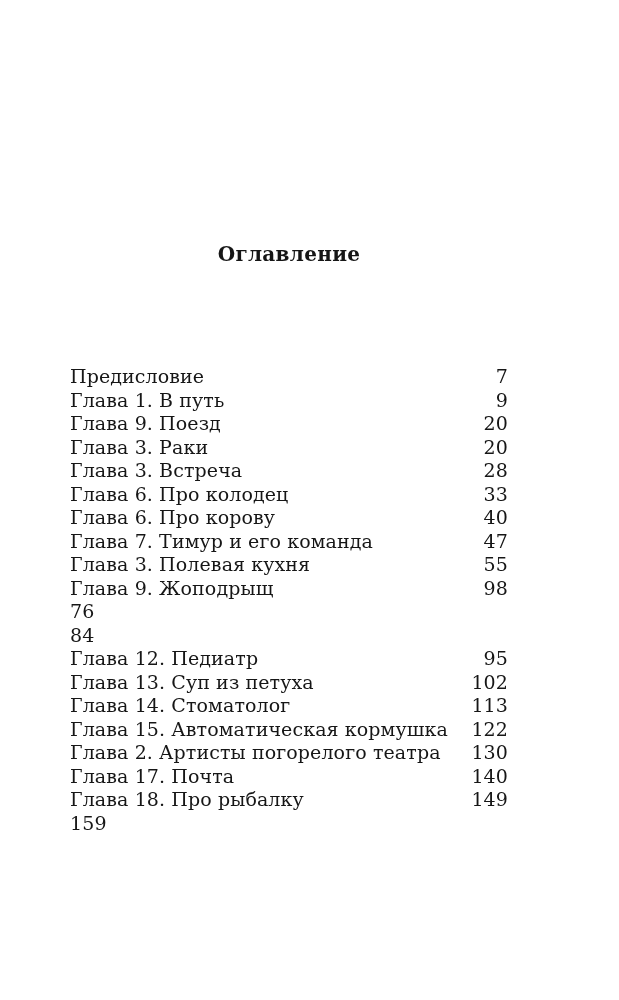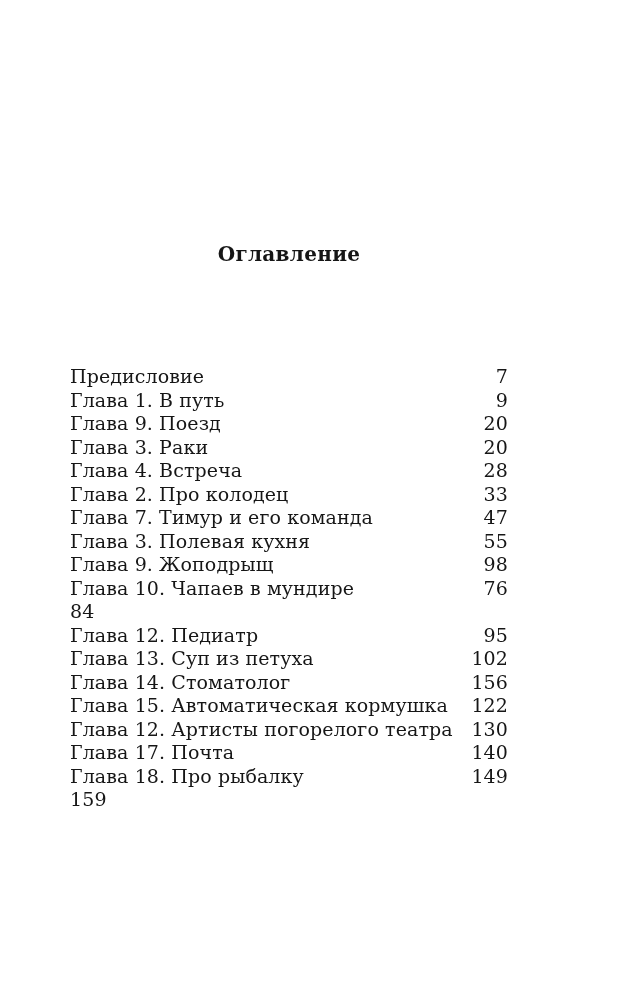--- a/index.html
+++ b/index.html
@@ -84,76 +84,79 @@
     <span class="toc-label">Глава 9. Поезд</span>
     <span class="toc-page">20</span>
   </div>
 
   <div class="toc-row">
     <span class="toc-label">Глава 3. Раки</span>
     <span class="toc-page">20</span>
   </div>
 
   <div class="toc-row">
-    <span class="toc-label">Глава 4. Встреча</span>
+    <span class="toc-label">Глава 3. Встреча</span>
     <span class="toc-page">28</span>
   </div>
 
   <div class="toc-row">
-    <span class="toc-label">Глава 2. Про колодец</span>
+    <span class="toc-label">Глава 6. Про колодец</span>
     <span class="toc-page">33</span>
   </div>
 
+  <div class="toc-row">
+    <span class="toc-label">Глава 6. Про корову</span>
+    <span class="toc-page">40</span>
+  </div>
 
   <div class="toc-row">
     <span class="toc-label">Глава 7. Тимур и его команда</span>
     <span class="toc-page">47</span>
   </div>
 
   <div class="toc-row">
     <span class="toc-label">Глава 3. Полевая кухня</span>
     <span class="toc-page">55</span>
   </div>
 
   <div class="toc-row">
     <span class="toc-label">Глава 9. Жоподрыщ</span>
     <span class="toc-page">98</span>
   </div>
 
   <div class="toc-row">
-    <span class="toc-label">Глава 10. Чапаев в мундире</span>
     <span class="toc-page">76</span>
   </div>
 
   <div class="toc-row">
     <span class="toc-page">84</span>
   </div>
 
   <div class="toc-row">
     <span class="toc-label">Глава 12. Педиатр</span>
     <span class="toc-page">95</span>
   </div>
 
   <div class="toc-row">
     <span class="toc-label">Глава 13. Суп из петуха</span>
     <span class="toc-page">102</span>
   </div>
 
   <div class="toc-row">
     <span class="toc-label">Глава 14. Стоматолог</span>
-    <span class="toc-page">156</span>
+    <span class="toc-page">113</span>
   </div>
 
   <div class="toc-row">
     <span class="toc-label">Глава 15. Автоматическая кормушка</span>
     <span class="toc-page">122</span>
   </div>
 
   <div class="toc-row">
-    <span class="toc-label">Глава 12. Артисты погорелого театра</span>
+    <span class="toc-label">Глава 2. Артисты погорелого театра</span>
     <span class="toc-page">130</span>
   </div>
 
   <div class="toc-row">
     <span class="toc-label">Глава 17. Почта</span>
     <span class="toc-page">140</span>
   </div>
 
   <div class="toc-row">
     <span class="toc-label">Глава 18. Про рыбалку</span>

